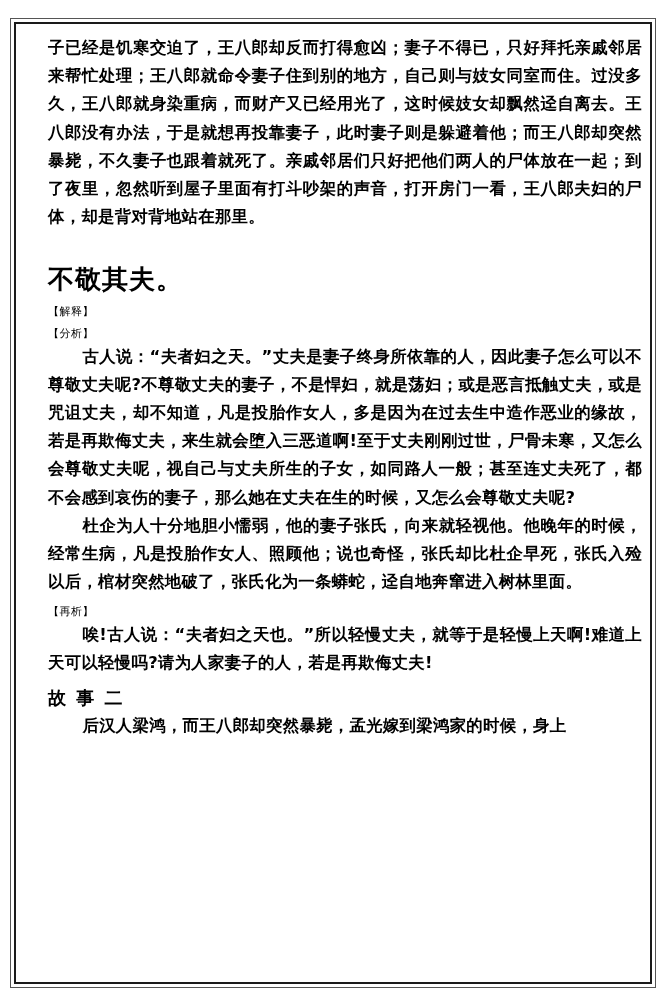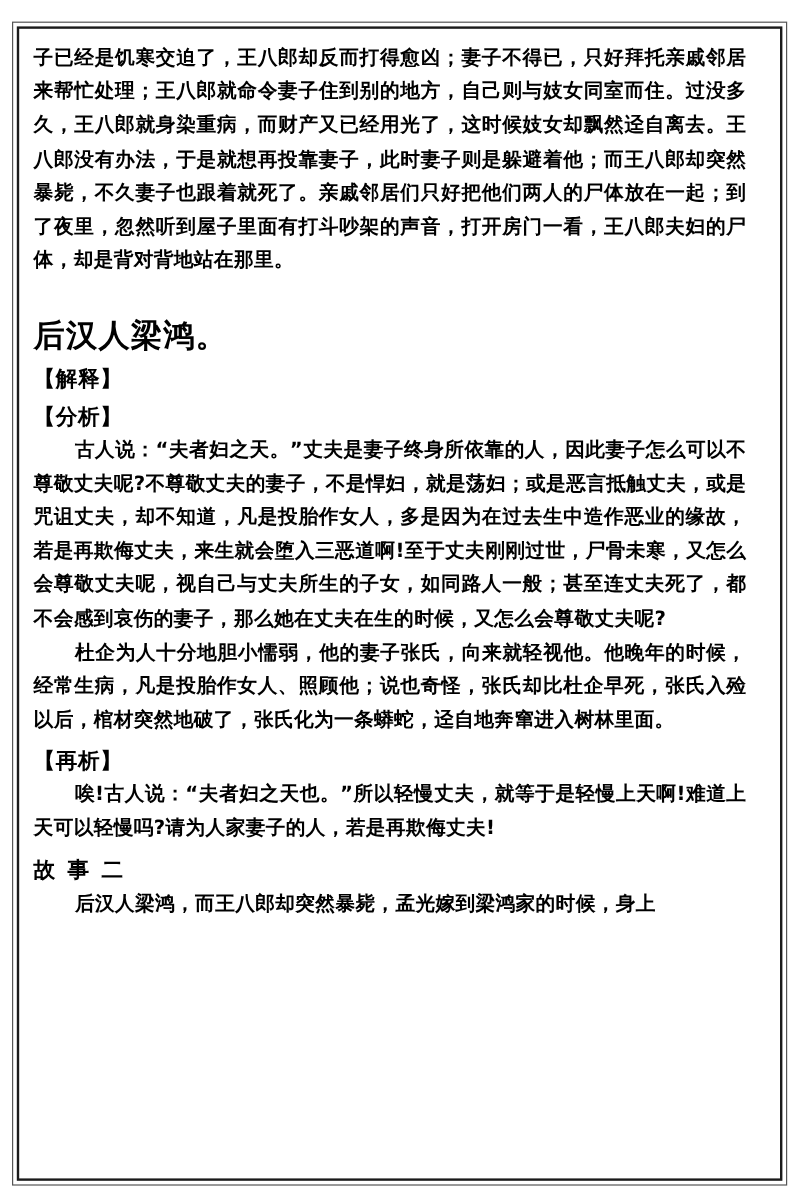--- a/index.html
+++ b/index.html
@@ -30,21 +30,21 @@
     content: "";
     position: absolute;
     left: -6px;
     top: -6px;
     right: -6px;
     bottom: -6px;
     border: 1px solid #555;
   }
   .content {
     position: absolute;
-    left: 28px;
+    left: 48px;
     top: 34px;
     width: 594px;
     box-sizing: border-box;
     font-family: "DejaVu Sans", "Liberation Sans", sans-serif;
     color: #000000;
   }
   p, h2, h3, div {
     margin: 0;
   }
   .body-para {
@@ -58,22 +58,22 @@
     text-indent: 2.1em;
   }
   .heading-big {
     font-size: 26px;
     font-weight: 700;
     letter-spacing: 1px;
     margin-top: 30px;
     margin-bottom: 6px;
   }
   .section-label {
-    font-size: 18px;
-    font-weight: 700;
+    font-size: 11px;
+    font-weight: 400;
     letter-spacing: 0.5px;
     margin-top: 7px;
     margin-bottom: 2px;
   }
   .story-label {
     font-size: 18px;
     font-weight: 700;
     letter-spacing: 2px;
     margin-top: 9px;
     margin-bottom: 2px;
@@ -90,21 +90,21 @@
 </head>
 <body>
 
 <div class="page">
   <div class="page-frame"></div>
 
   <div class="content">
 
     <p class="body-para blk">子已经是饥寒交迫了，王八郎却反而打得愈凶；妻子不得已，只好拜托亲戚邻居来帮忙处理；王八郎就命令妻子住到别的地方，自己则与妓女同室而住。过没多久，王八郎就身染重病，而财产又已经用光了，这时候妓女却飘然迳自离去。王八郎没有办法，于是就想再投靠妻子，此时妻子则是躲避着他；而王八郎却突然暴毙，不久妻子也跟着就死了。亲戚邻居们只好把他们两人的尸体放在一起；到了夜里，忽然听到屋子里面有打斗吵架的声音，打开房门一看，王八郎夫妇的尸体，却是背对背地站在那里。</p>
 
-    <h2 class="heading-big">后汉人梁鸿。</h2>
+    <h2 class="heading-big">不敬其夫。</h2>
 
     <div class="section-label">【解释】</div>
 
     <div class="section-label">【分析】</div>
     <p class="body-para indent">古人说：“夫者妇之天。”丈夫是妻子终身所依靠的人，因此妻子怎么可以不尊敬丈夫呢?不尊敬丈夫的妻子，不是悍妇，就是荡妇；或是恶言抵触丈夫，或是咒诅丈夫，却不知道，凡是投胎作女人，多是因为在过去生中造作恶业的缘故，若是再欺侮丈夫，来生就会堕入三恶道啊!至于丈夫刚刚过世，尸骨未寒，又怎么会尊敬丈夫呢，视自己与丈夫所生的子女，如同路人一般；甚至连丈夫死了，都不会感到哀伤的妻子，那么她在丈夫在生的时候，又怎么会尊敬丈夫呢?</p>
 
     <p class="body-para indent">杜企为人十分地胆小懦弱，他的妻子张氏，向来就轻视他。他晚年的时候，经常生病，凡是投胎作女人、照顾他；说也奇怪，张氏却比杜企早死，张氏入殓以后，棺材突然地破了，张氏化为一条蟒蛇，迳自地奔窜进入树林里面。</p>
 
     <div class="section-label">【再析】</div>
     <p class="body-para indent">唉!古人说：“夫者妇之天也。”所以轻慢丈夫，就等于是轻慢上天啊!难道上天可以轻慢吗?请为人家妻子的人，若是再欺侮丈夫!</p>

